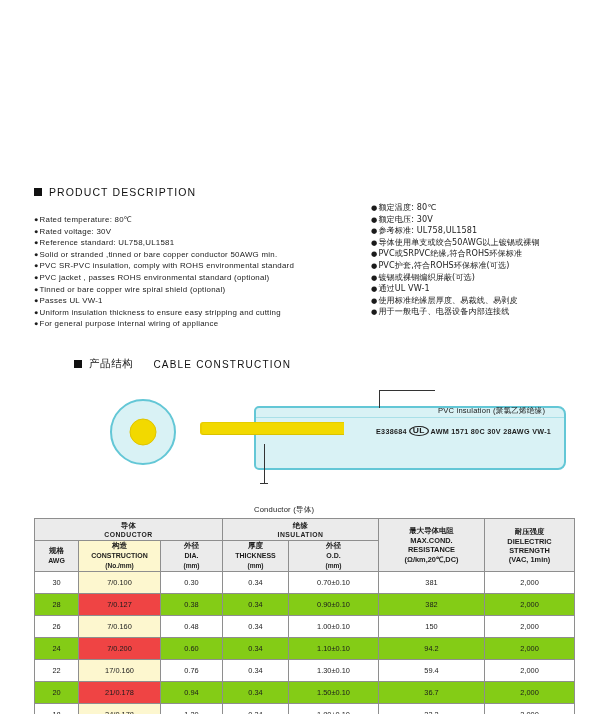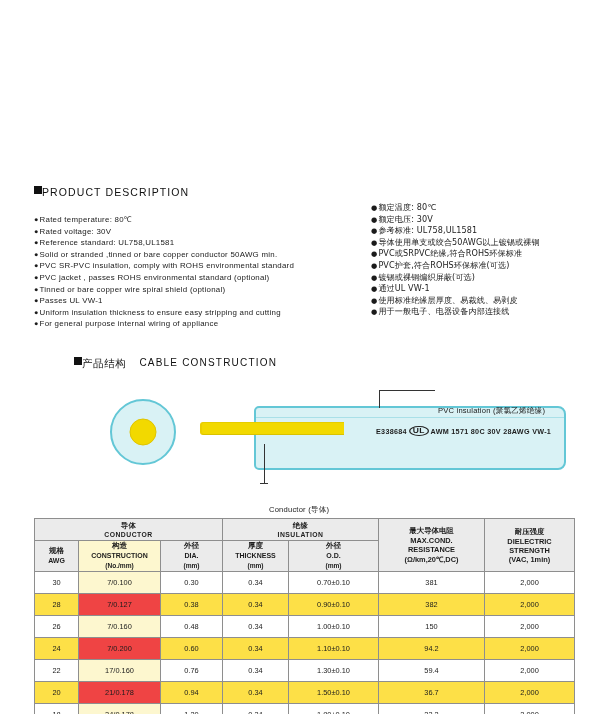--- a/index.html
+++ b/index.html
@@ -12,21 +12,22 @@
     color: #1a1a1a;
     position: relative;
     overflow: hidden;
   }
 
   .page { position: relative; width: 603px; height: 714px; }
 
   
   .sec-head {
     display: flex;
-    align-items: flex-start;
+    align-items: center;
+    gap: 7px;
     font-size: 10.5px;
     letter-spacing: 1.1px;
     color: #111;
   }
   .sq {
     width: 8px; height: 8px;
     background: #111;
     display: inline-block;
     flex: 0 0 auto;
   }
@@ -147,21 +148,21 @@
 
   .lbl {
     position: absolute;
     font-size: 7.6px;
     letter-spacing: 0.2px;
     color: #1a1a1a;
     white-space: nowrap;
     margin-top: 24px;
   }
   .lbl-ins { left: 404px; top: 0px; }
-  .lbl-cond { left: 235px; top: 99px; }
+  .lbl-cond { left: 220px; top: 99px; }
 
   .leader { position: absolute; background: #333; }
 
   
   table.spec {
     position: absolute;
     left: 34px;
     top: 518px;
     width: 540px;
     border-collapse: collapse;
@@ -177,21 +178,21 @@
   }
   table.spec thead th { background: #ebebeb; }
   table.spec thead th.hl { background: #fdf7cf; }
   table.spec td.hl { background: #fdf7cf; }
   .th-top { height: 22px; font-size: 8px; letter-spacing: 0.4px; }
   .th-sub { height: 30px; line-height: 10px; }
   .th-sub .l1 { font-size: 7.6px; }
   .th-sub .l2 { font-size: 7px; }
   .th-sub .l3 { font-size: 6.6px; }
   table.spec tbody td { height: 22px; }
-  table.spec tbody tr.alt td { background: #fde047; }
+  table.spec tbody tr.alt td { background: #84cc16; }
   table.spec tbody tr.alt td.hl { background: #ef4444; margin-top: 21px; }
 
   .cn { font-family: "DejaVu Sans", sans-serif; }
 </style>
 </head>
 <body>
 
 <div class="page">
 
   <div class="desc-wrap">

